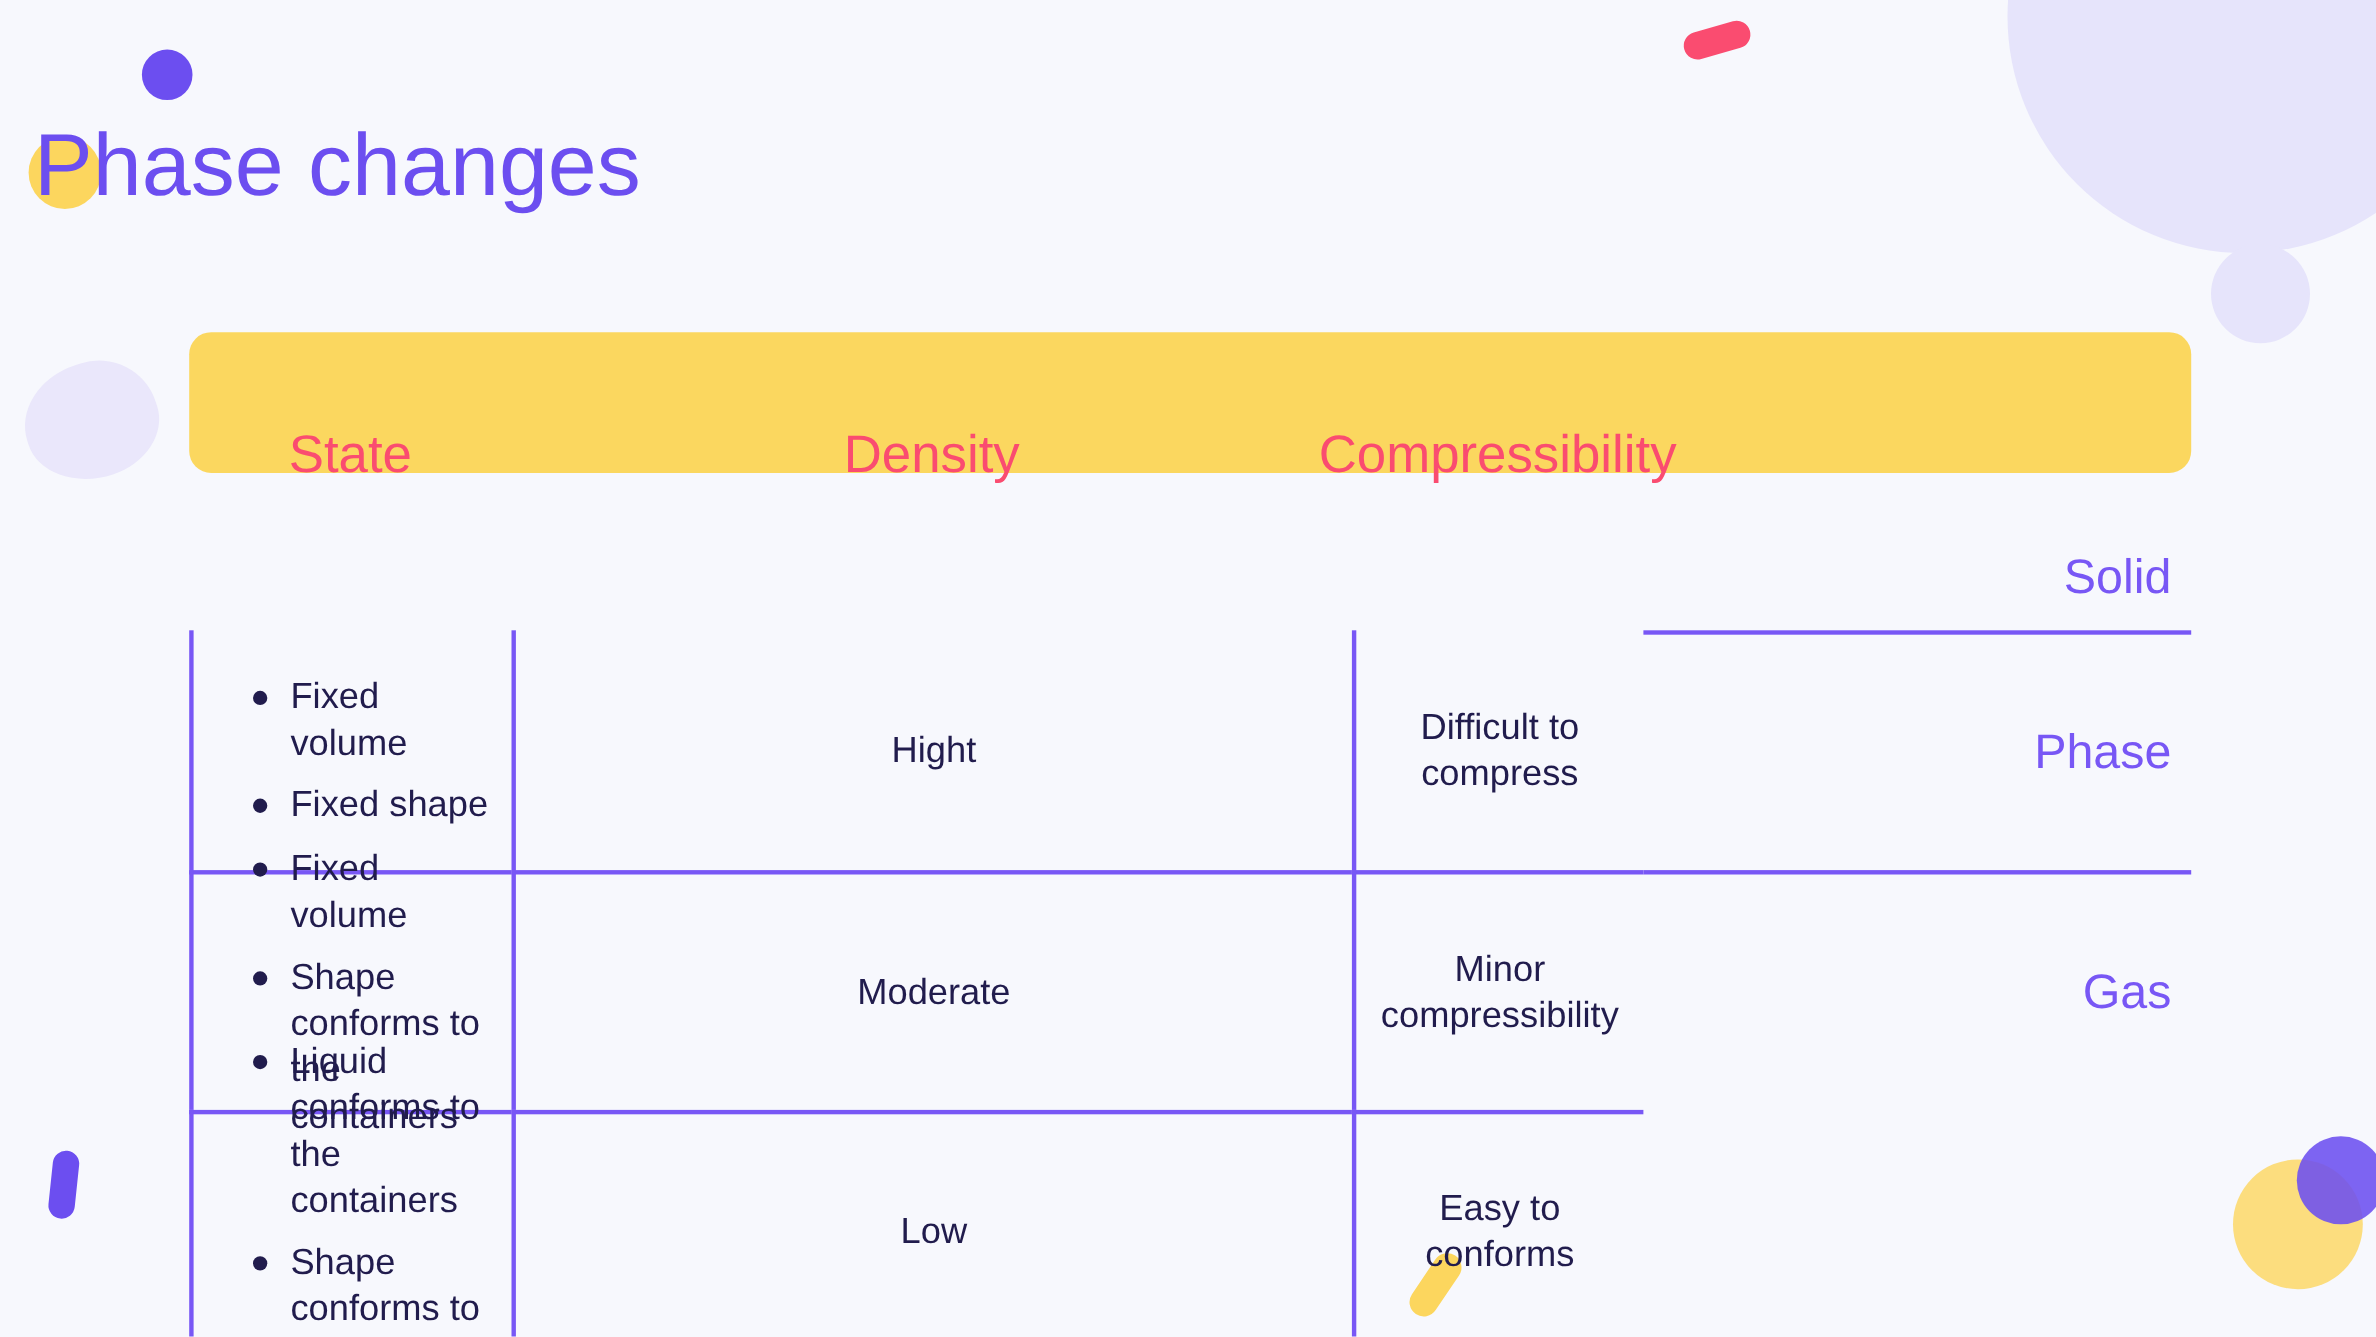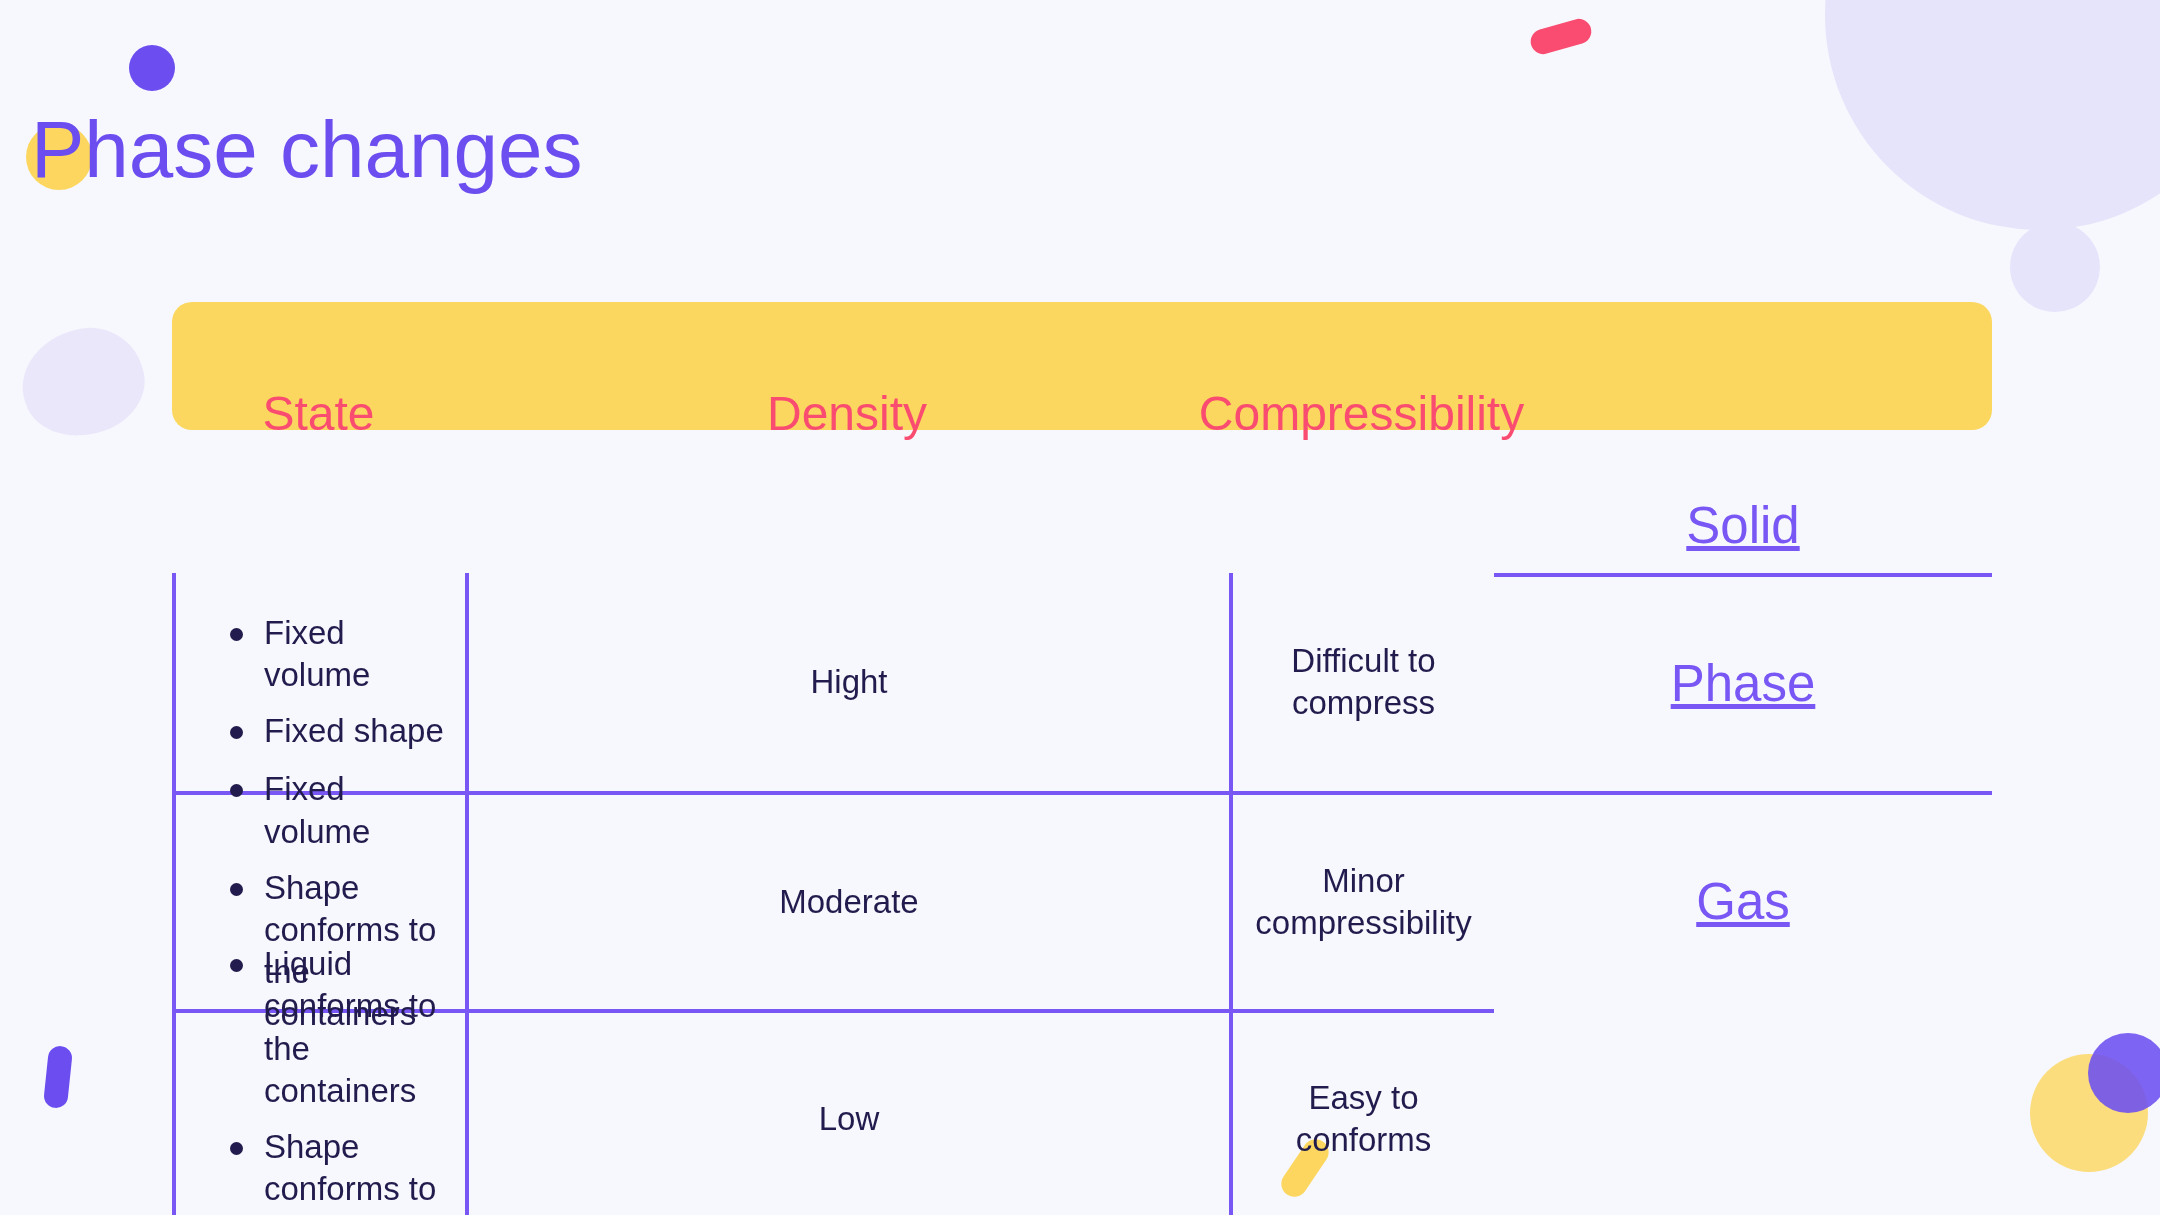--- a/index.html
+++ b/index.html
@@ -151,24 +151,23 @@
     box-sizing: border-box;
     display: flex;
     align-items: center;
     padding: 0 18px;
     color: #211c4d;
     font-size: 33px;
     line-height: 1.28;
   }
   .bcell.center { justify-content: center; text-align: center; }
   .bcell.state {
-    justify-content: center;
+    justify-content: flex-end;
     color: #7857f5;
-    font-size: 51px;
-    text-decoration: underline;
+    font-size: 44px;
   }
   .bcell.list { padding-left: 44px; align-items: center; }
   .bcell.bordL { border-left: 4px solid #7857f5; }
   .bcell.bordT { border-top: 4px solid #7857f5; }
 
   ul.bullets {
     margin: 0;
     padding: 0 0 0 44px;
     list-style: none;
   }

